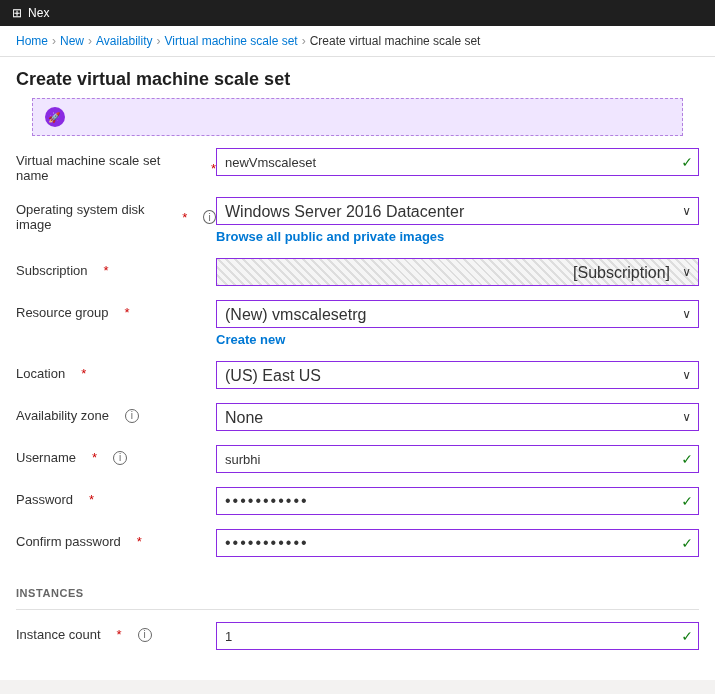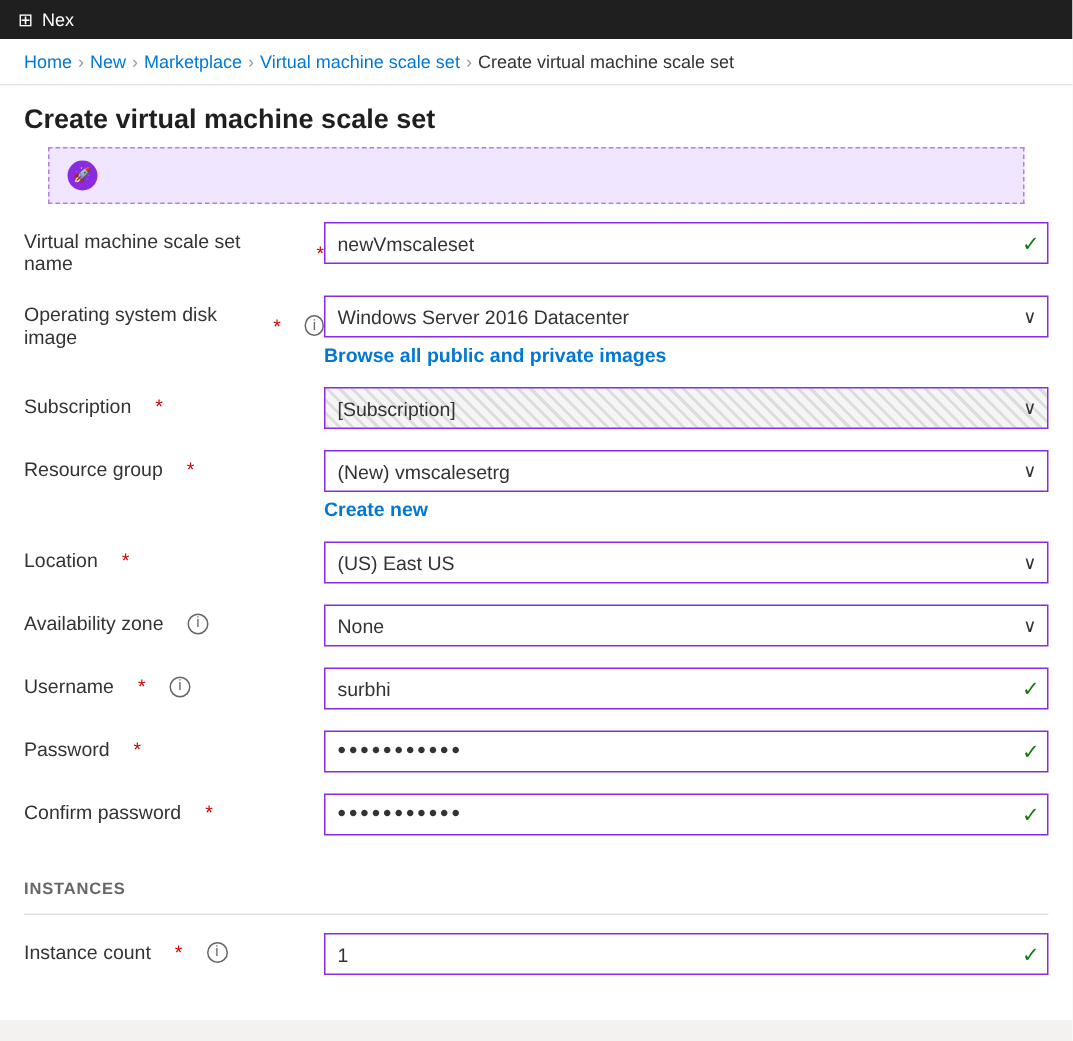--- a/index.html
+++ b/index.html
@@ -123,21 +123,21 @@
       font-size: 14px;
     }
     .select-wrapper {
       position: relative;
     }
     .select-field {
       width: 100%;
       height: 28px;
       border: 1px solid #8a2be2;
       padding: 4px 28px 4px 8px;
-      font-size: 13px;
+      font-size: 16px;
       color: #333;
       appearance: none;
       background: white;
       cursor: pointer;
       outline: none;
     }
     .select-arrow {
       position: absolute;
       right: 8px;
       top: 50%;
@@ -162,36 +162,37 @@
       border-radius: 14px;
     }
     .scribble-bg {
       background: repeating-linear-gradient(
         45deg,
         #ddd,
         #ddd 2px,
         #f5f5f5 2px,
         #f5f5f5 6px
       );
+      text-align: right;
     }
   </style>
 </head>
 <body>
 
 <div class="top-bar">
   <span>⊞</span>
   <span>Nex</span>
 </div>
 
 <div class="breadcrumb">
   <a href="#">Home</a>
   <span class="sep">›</span>
   <a href="#">New</a>
   <span class="sep">›</span>
-  <a href="#">Marketplace</a>
+  <a href="#">Availability</a>
   <span class="sep">›</span>
   <a href="#">Virtual machine scale set</a>
   <span class="sep">›</span>
   <span>Create virtual machine scale set</span>
 </div>
 
 <div class="page-title">Create virtual machine scale set</div>
 
 <div class="form-container">
 

